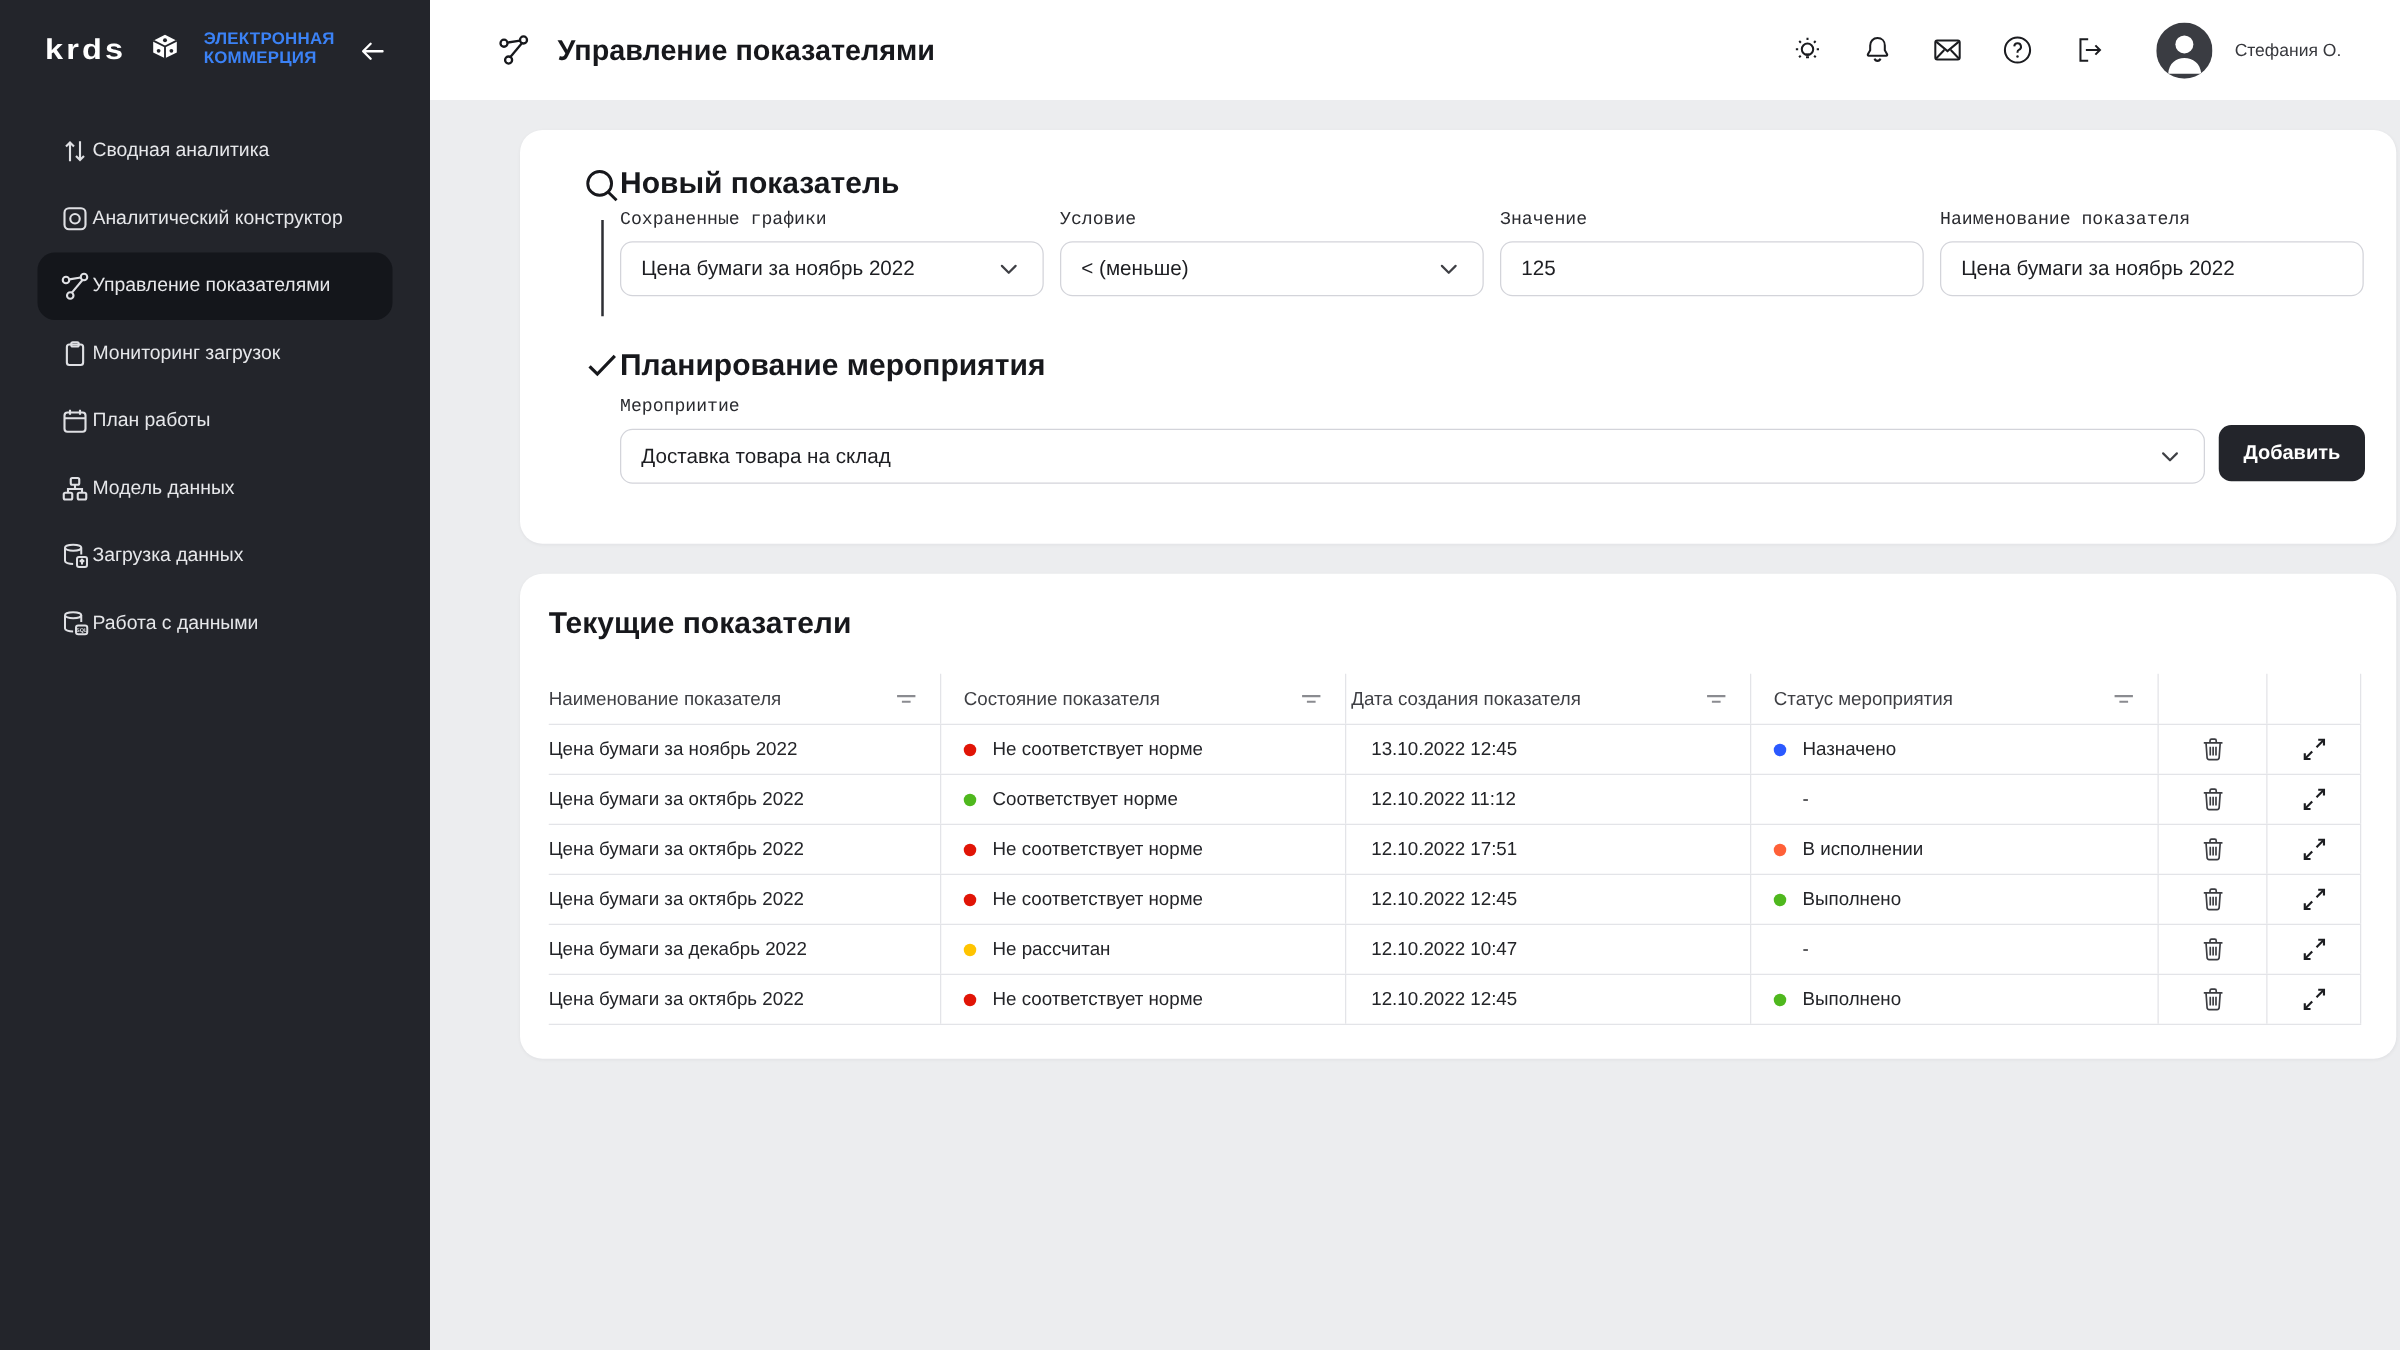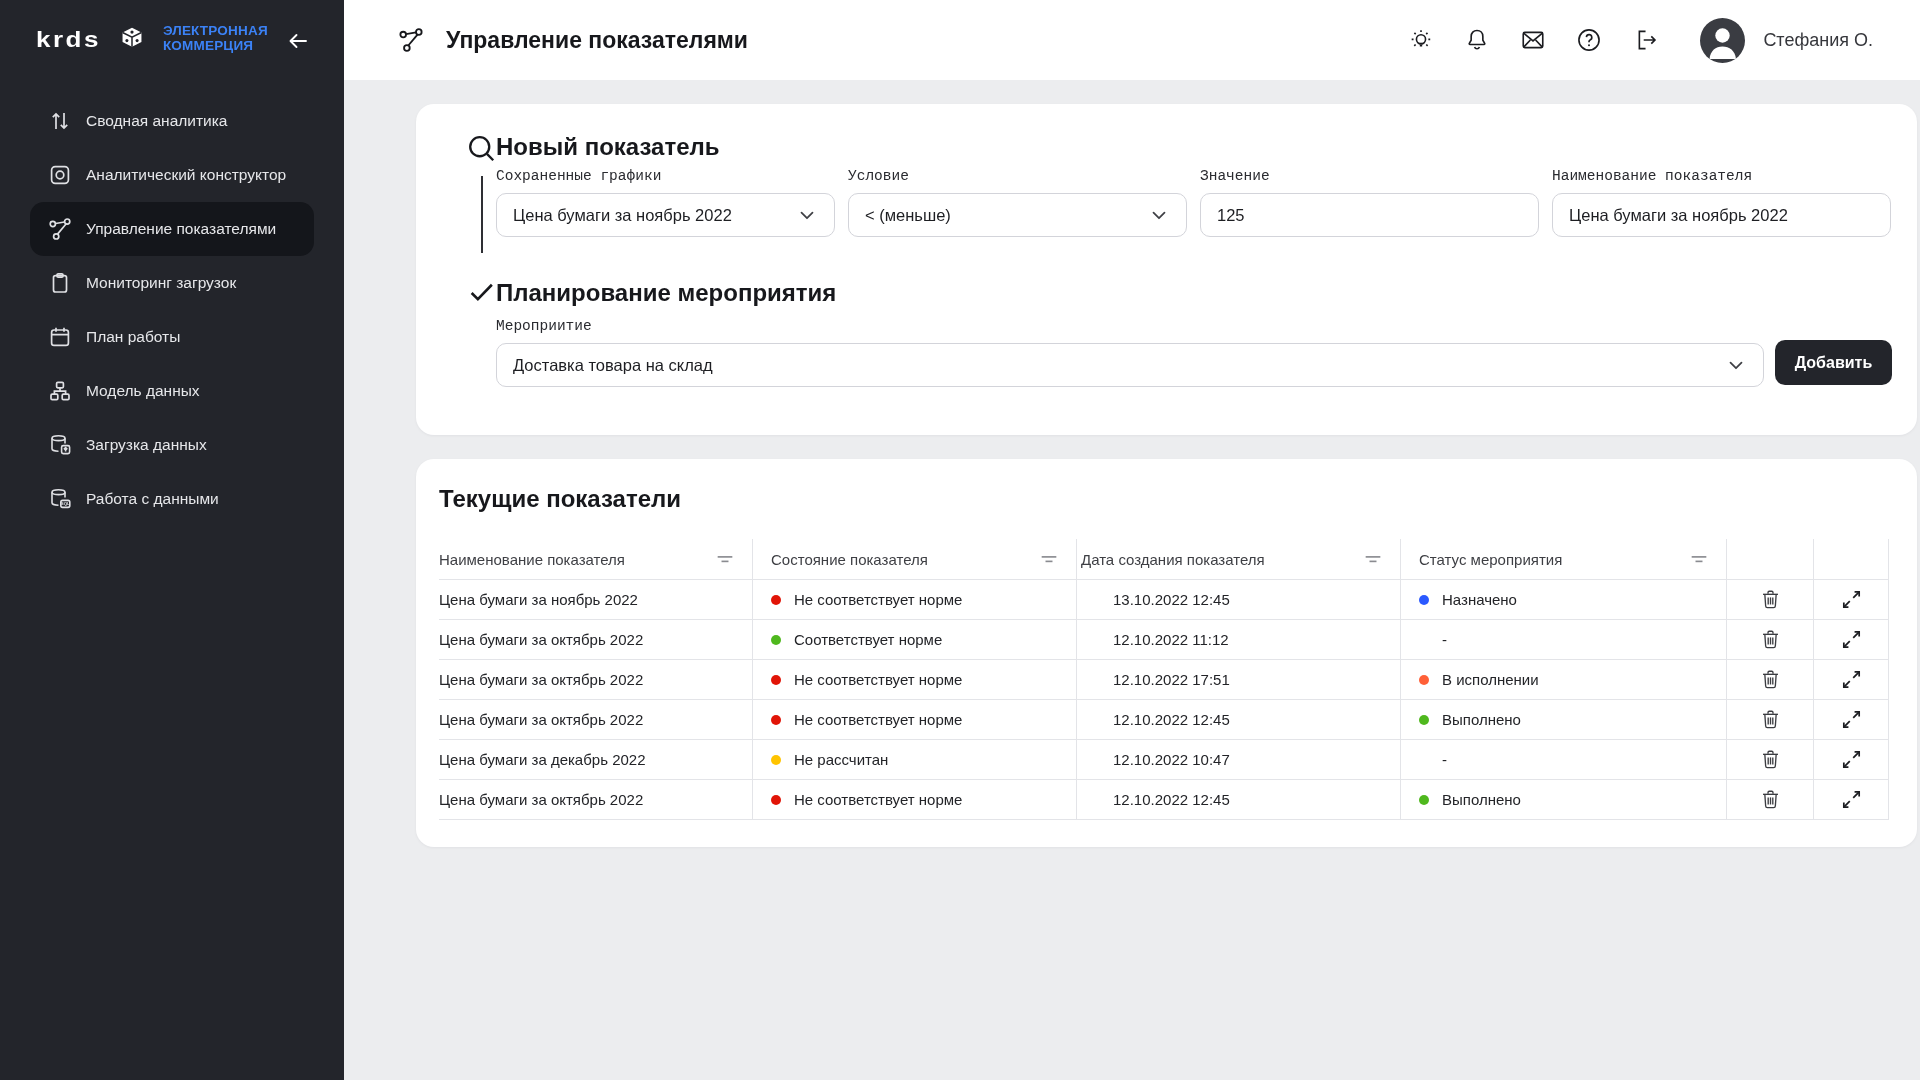--- a/index.html
+++ b/index.html
@@ -10,35 +10,35 @@
   }
   svg { display:block; }
 
   
   .sidebar { position:absolute; left:0; top:0; width:344px; height:1080px; background:#23252B; }
   .logo-row { display:flex; padding:24px 30px 0 36px; gap:14px; }
   .logo-mark { font-weight:800; font-size:26px; letter-spacing:2.5px; color:#fff; transform:scaleY(.88); }
   .logo-name { font-size:13.5px; font-weight:800; line-height:1.08; letter-spacing:.2px; color:#3b82f6; }
   .collapse-btn { margin-left:auto; background:none; border:none; cursor:pointer; padding:4px; }
   .nav { margin-top:36px; display:flex; flex-direction:column; }
-  .nav-item { height:54px; margin:0 30px; display:flex; align-items:center; gap:14px;
+  .nav-item { height:54px; margin:0 30px; display:flex; align-items:center; gap:2px;
               padding:0 18px; border-radius:14px; font-size:15.5px; font-weight:500;
               color:#E6E7EA; cursor:pointer; white-space:nowrap; }
   .nav-item.active { background:#14161B; }
   .nav-item .nicon { width:24px; height:24px; flex:none; color:#DFE0E4; }
 
   
   .header { position:absolute; left:344px; top:0; width:1576px; height:80px; background:#fff;
             display:flex; align-items:center; padding:0 47px 0 54px; }
   .title-wrap { display:flex; align-items:center; gap:22px; }
   .page-title { font-size:23px; font-weight:700; color:#17181C; }
   .header-icons { margin-left:auto; display:flex; align-items:center; gap:30px; }
   .hicon-btn { background:none; border:none; cursor:pointer; padding:0; color:#1B1C20; }
   .user-chip { display:flex; align-items:center; margin-left:42px; gap:18px; }
-  .user-name { font-size:18px; color:#36373C; }
+  .user-name { font-size:14px; color:#36373C; }
 
   
   .card { position:absolute; background:#fff; border-radius:18px; box-shadow:0 1px 3px rgba(25,26,30,.05);margin-left:34px; }
   #card-new  { left:382px; top:104px; width:1501px; height:331px; }
   #card-table{ left:382px; top:459px; width:1501px; height:388px; }
 
   
   .step-search { position:absolute; left:50px; top:29px; color:#17181C; }
   .step-check  { position:absolute; left:51px; top:174px; color:#17181C; }
   .connector { position:absolute; left:65px; top:72px; width:2px; height:77px; background:#2E2F34; }
@@ -65,21 +65,21 @@
   .table { position:absolute; left:23px; top:80px; width:1450px; }
   .trow { display:grid; grid-template-columns:313px 324px 324px 326px 87px 76px;
           border-bottom:1px solid #E3E4E8; }
   .td { display:flex; align-items:center; height:39px; font-size:15px; color:#232428; }
   .td + .td { border-left:1px solid #E3E4E8; }
   .td:last-child { border-right:1px solid #E3E4E8; }
   .thead .td { height:40px; color:#3E3F44; justify-content:space-between; padding-right:16px; }
   .thead .td-state, .thead .td-status { padding-left:18px; }
   .thead .td-date { padding-left:4px; }
   .td-state, .td-status { padding-left:18px; gap:13px; }
-  .td-date { padding-left:36px; }
+  .td-date { padding-left:20px; }
   .dot { width:10px; height:10px; border-radius:50%; background:transparent; flex:none; }
   .icon-btn { margin:0 auto; background:none; border:none; cursor:pointer; padding:2px; display:flex; }
   .filter-ic { color:#8A8B90; flex:none; }
 </style>
 </head>
 <body>
 
 <svg width="0" height="0" style="position:absolute">
   <defs>
     <symbol id="i-chevron" viewBox="0 0 24 24">

